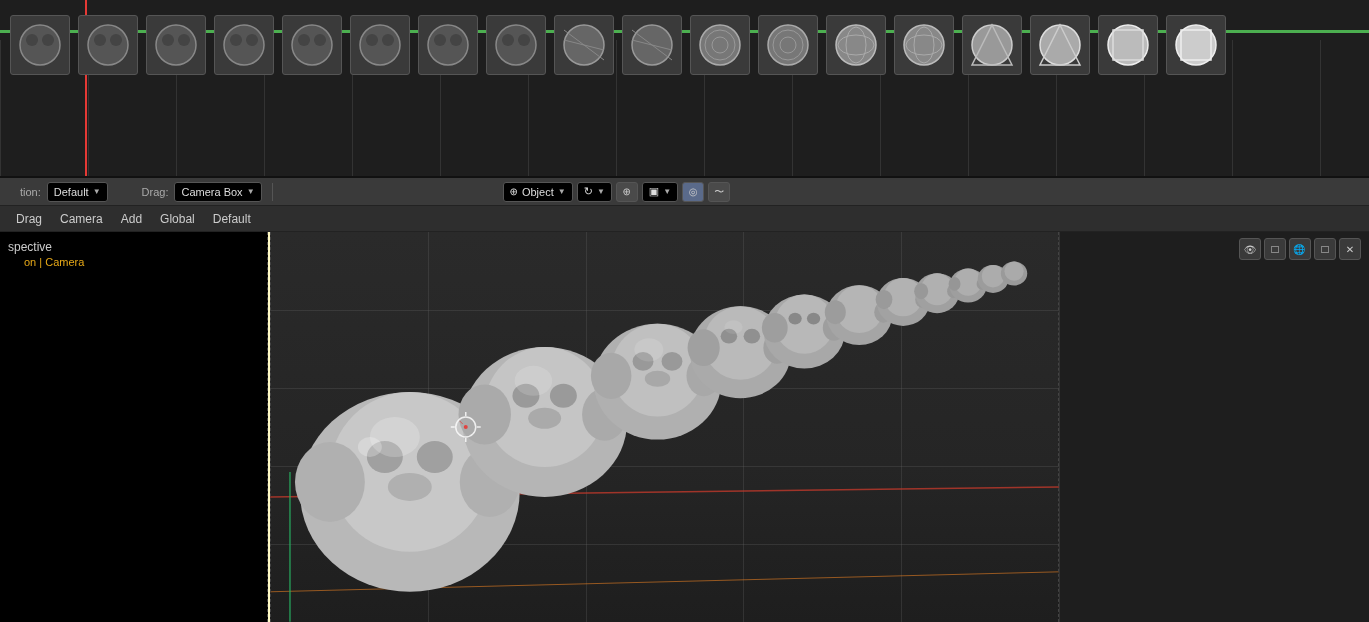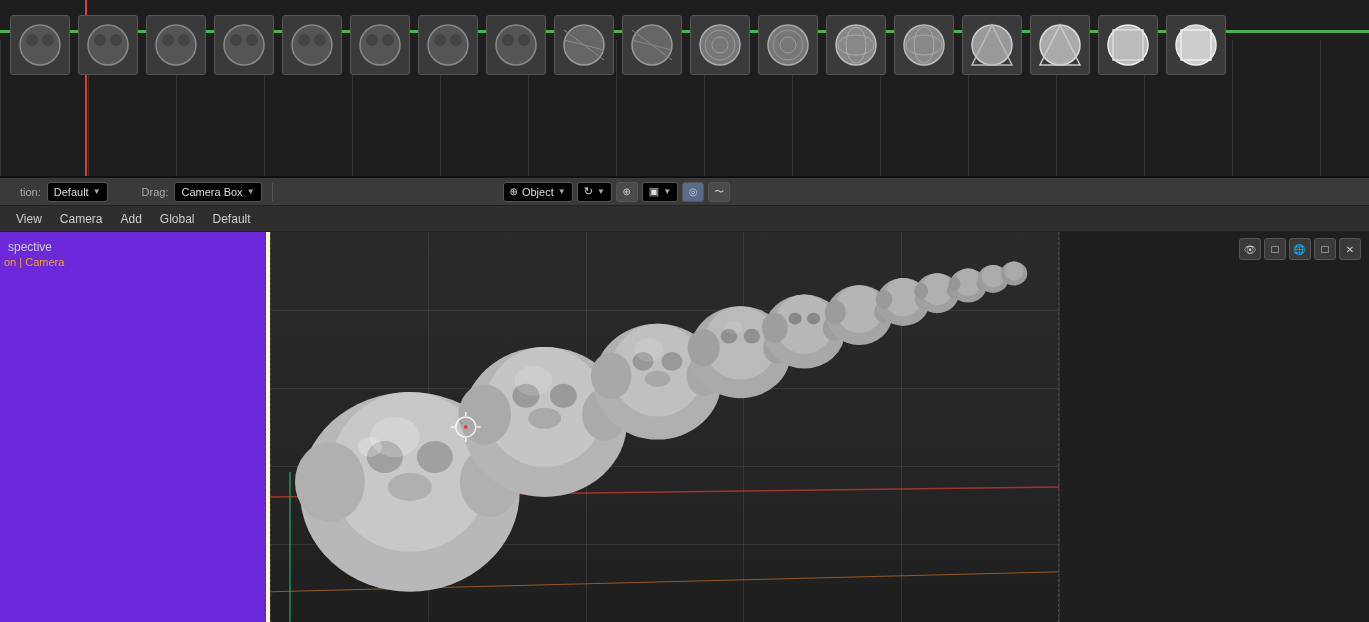--- a/index.html
+++ b/index.html
@@ -169,38 +169,38 @@
       width: 100%;
       height: calc(622px - 178px - 28px - 26px);
       display: flex;
       position: relative;
     }
 
     
     .left-panel {
       width: 270px;
       height: 100%;
-      background: #6d28d9;
-      border-right: 4px solid #fef9c3;
+      background: #000000;
+      border-right: 2px solid #fef9c3;
       position: relative;
       flex-shrink: 0;
     }
 
     .viewport-label {
       position: absolute;
       top: 8px;
       left: 8px;
       color: #ccc;
       font-size: 12px;
     }
 
     .viewport-sublabel {
       position: absolute;
       top: 24px;
-      left: 4px;
+      left: 24px;
       color: #e6a817;
       font-size: 11px;
     }
 
     
     .main-viewport {
       flex: 1;
       height: 100%;
       background: #2c2c2c;
       position: relative;
@@ -448,21 +448,21 @@
     <div class="toolbar-icon-btn active">
       <span>◎</span>
     </div>
     <div class="toolbar-icon-btn">
       <span>〜</span>
     </div>
   </div>
 </div>
 
 <div class="menu-bar">
-  <div class="menu-item">View</div>
+  <div class="menu-item">Drag</div>
   <div class="menu-item">Camera</div>
   <div class="menu-item">Add</div>
   <div class="menu-item">Global</div>
   <div class="menu-item">Default</div>
 </div>
 
 <div class="main-area">
 
   <div class="left-panel">
     <span class="viewport-label">spective</span>

